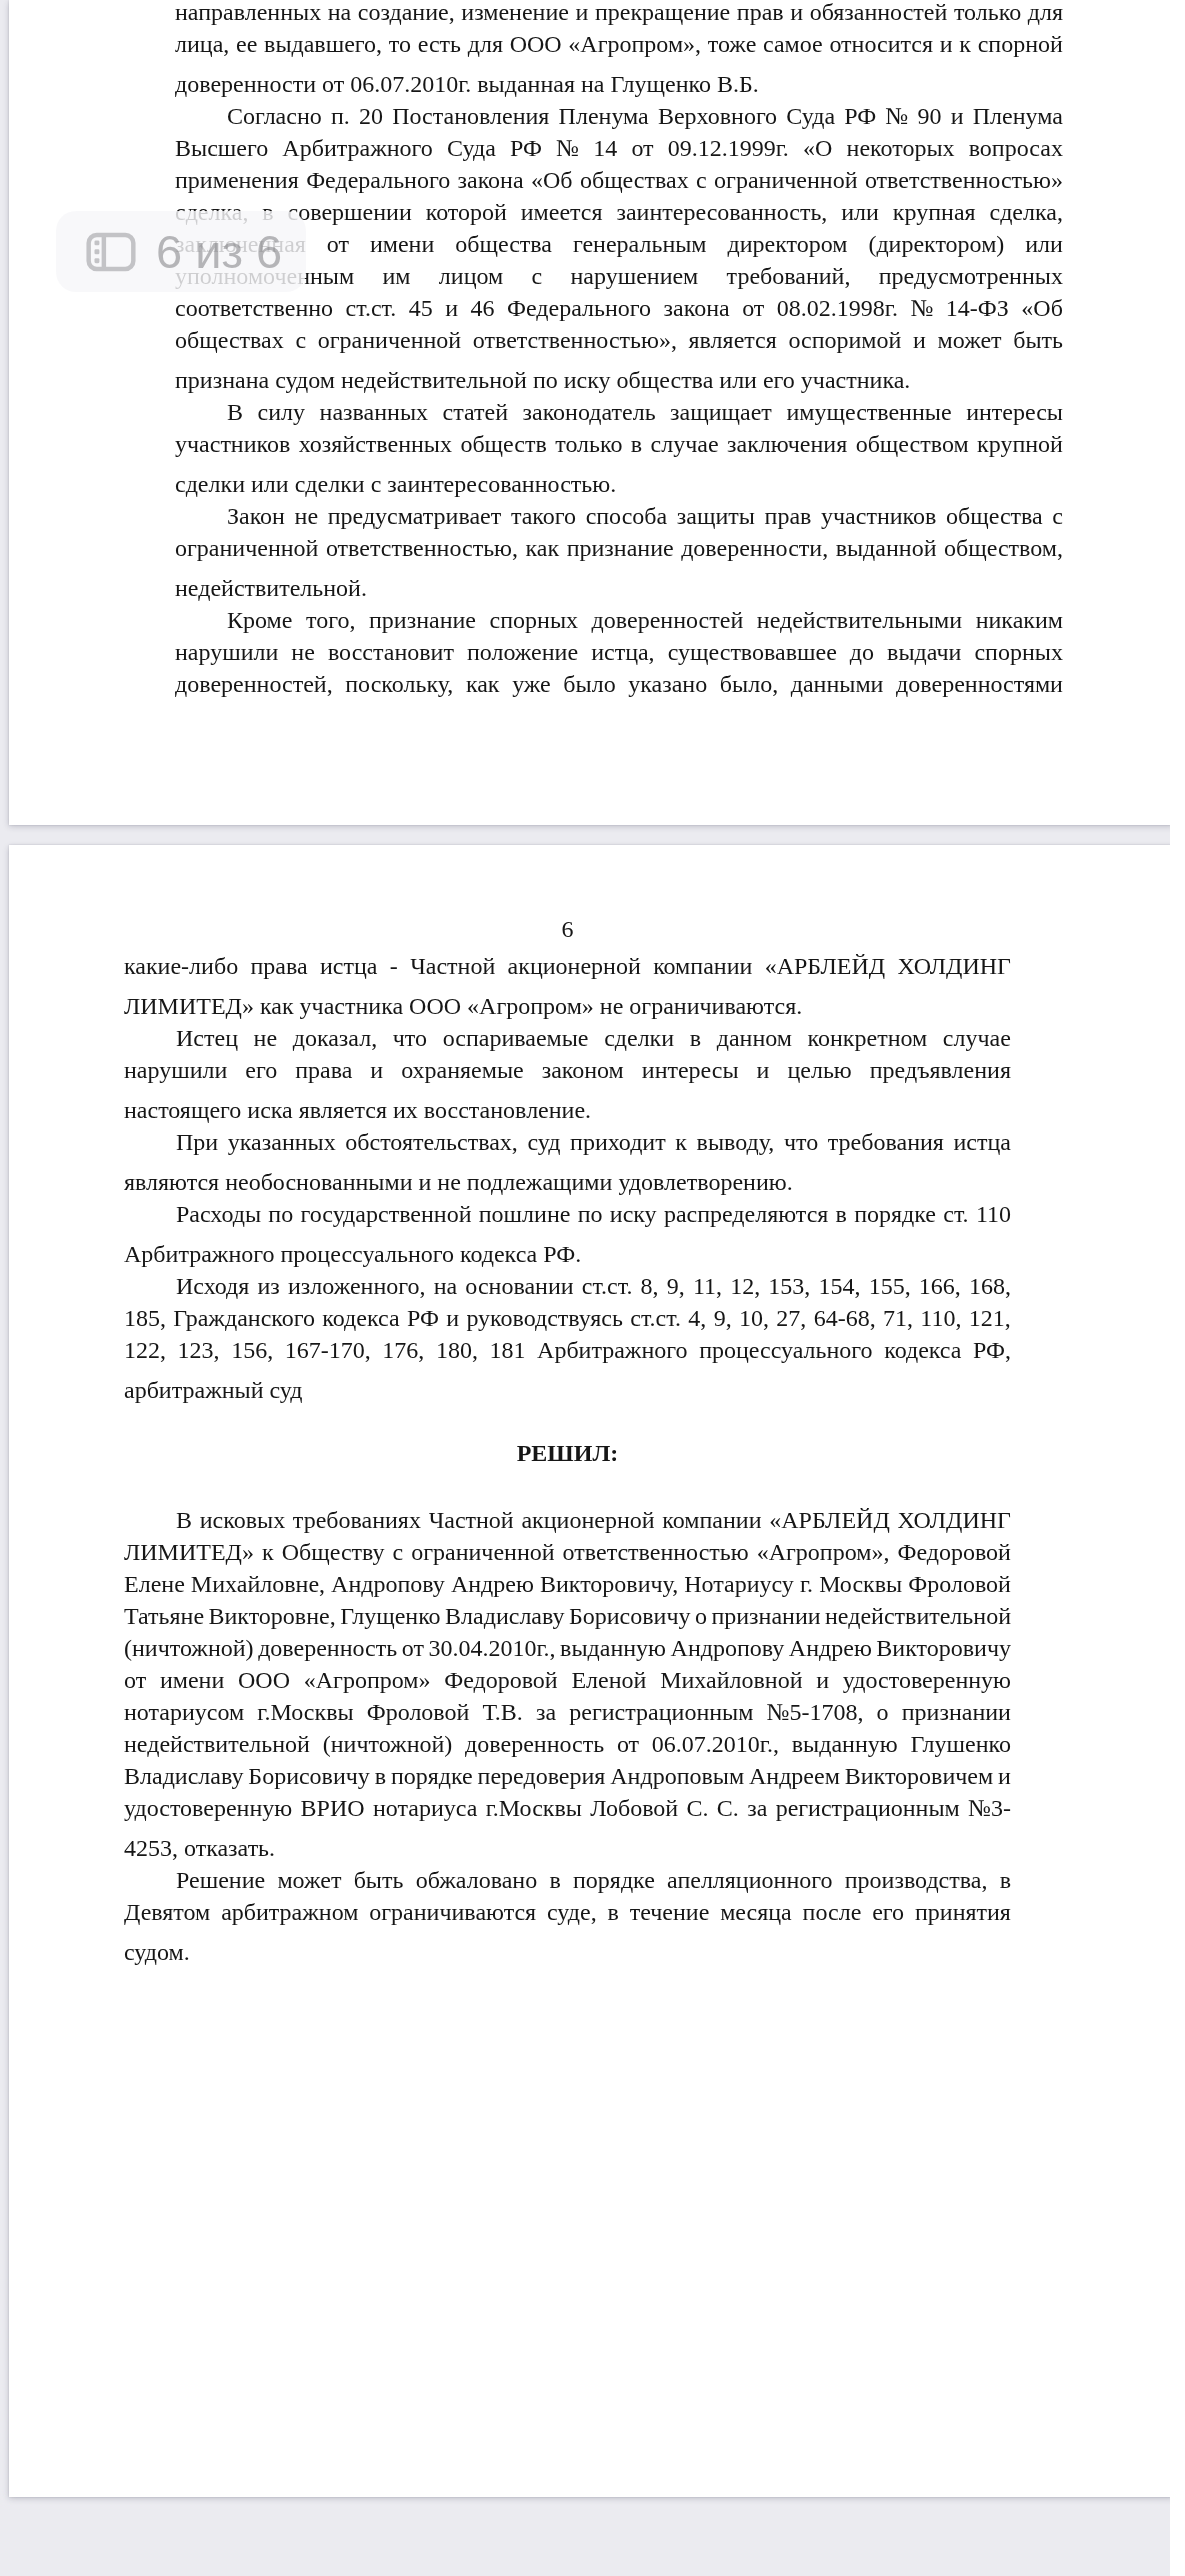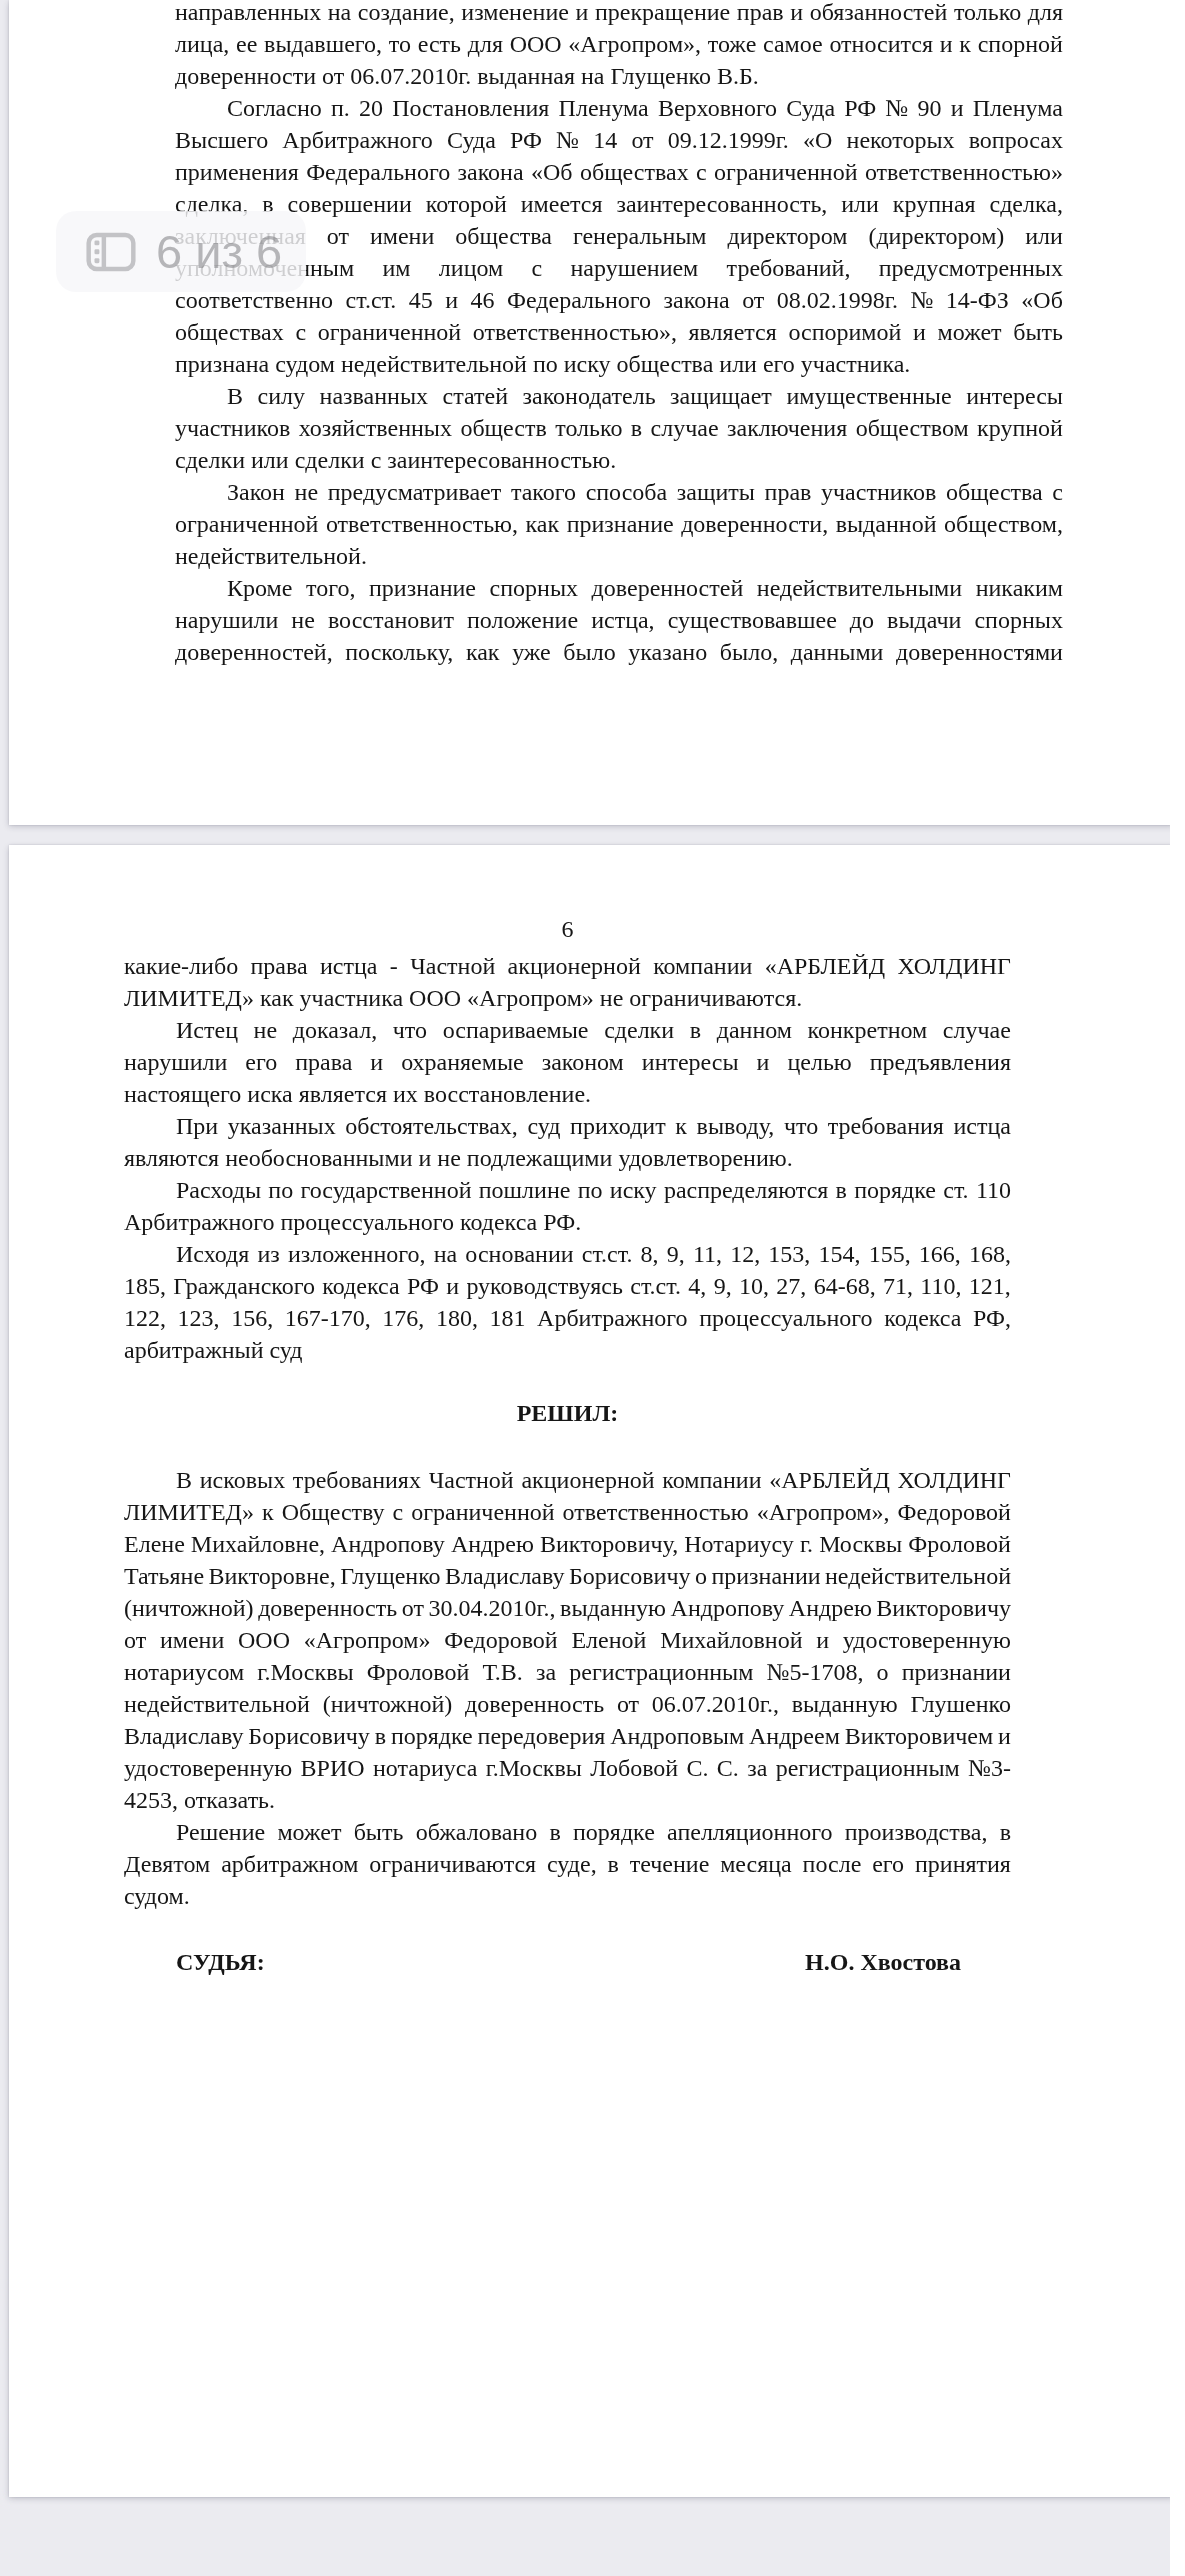--- a/index.html
+++ b/index.html
@@ -19,21 +19,21 @@
   }
   .page-1{top:0;height:825px;}
   .page-2{top:845px;height:1652px;}
   .content{color:#161616;font-size:24px;line-height:32px;}
   .content-1{margin:-4.5px 111px 0 166px;}
   .content-2{margin:0 163px 0 115px;}
   .line{height:32px;overflow:hidden;}
   
   .line.just{display:flex;flex-wrap:nowrap;justify-content:space-between;align-items:baseline;}
   .line.just .w{white-space:pre;}
-  .line.end{text-align:left;}
+  .line.end{text-align:left;margin-top:8px;}
   .line.first{padding-left:52px;}
   .pagenum{margin-top:68px;margin-bottom:5.4px;text-align:center;height:32px;}
   .heading{margin:30.5px 0 35px 0;text-align:center;font-weight:700;height:32px;}
   .signature{
     margin-top:34px;height:32px;
     display:flex;justify-content:space-between;
     padding-left:52px;padding-right:50px;
     font-weight:700;
   }
   
@@ -525,24 +525,20 @@
             <span class="w">суде,</span>
             <span class="w">в</span>
             <span class="w">течение</span>
             <span class="w">месяца</span>
             <span class="w">после</span>
             <span class="w">его</span>
             <span class="w">принятия</span>
           </div>
           <div class="line end">судом.</div>
         </div>
-        <div class="signature">
-          <span>СУДЬЯ:</span>
-          <span>Н.О. Хвостова</span>
-        </div>
       </div>
   </div>
 
   <div class="badge">
     <span style="display:inline-flex;">
       <svg width="50" height="40" viewBox="0 0 56 44">
         <rect x="3" y="3" width="50" height="38" rx="9" fill="none" stroke="#c3c3c6" stroke-width="5"></rect>
         <line x1="20" y1="4" x2="20" y2="40" stroke="#c3c3c6" stroke-width="5"></line>
         <rect x="9.5" y="9" width="5.5" height="5.5" rx="1.5" fill="#c3c3c6"></rect>
         <rect x="9.5" y="19" width="5.5" height="5.5" rx="1.5" fill="#c3c3c6"></rect>

